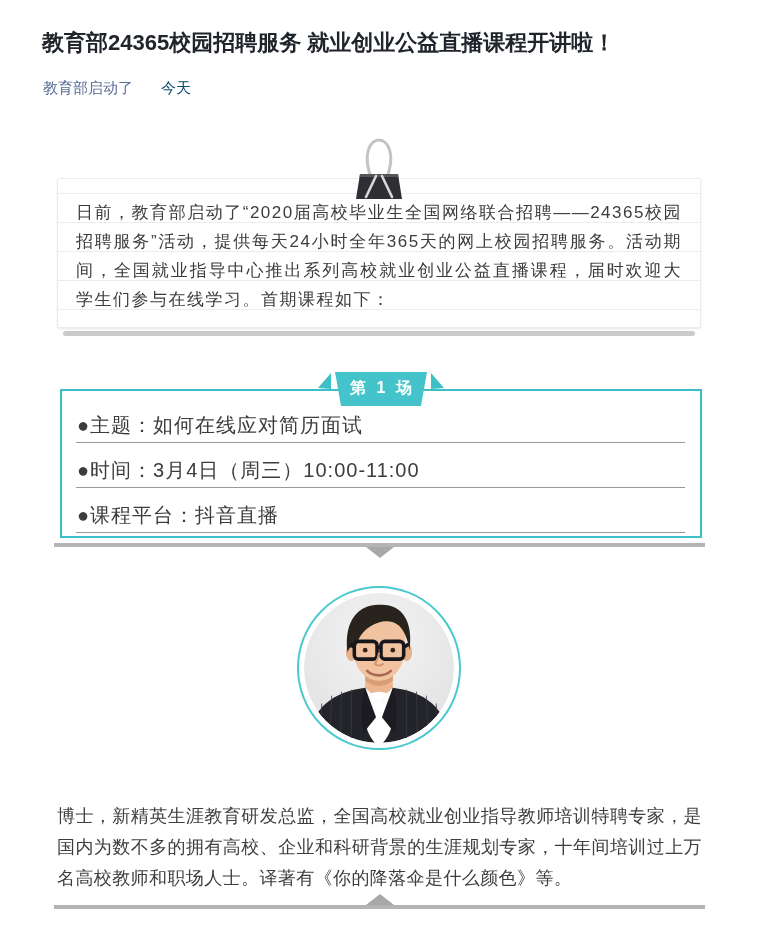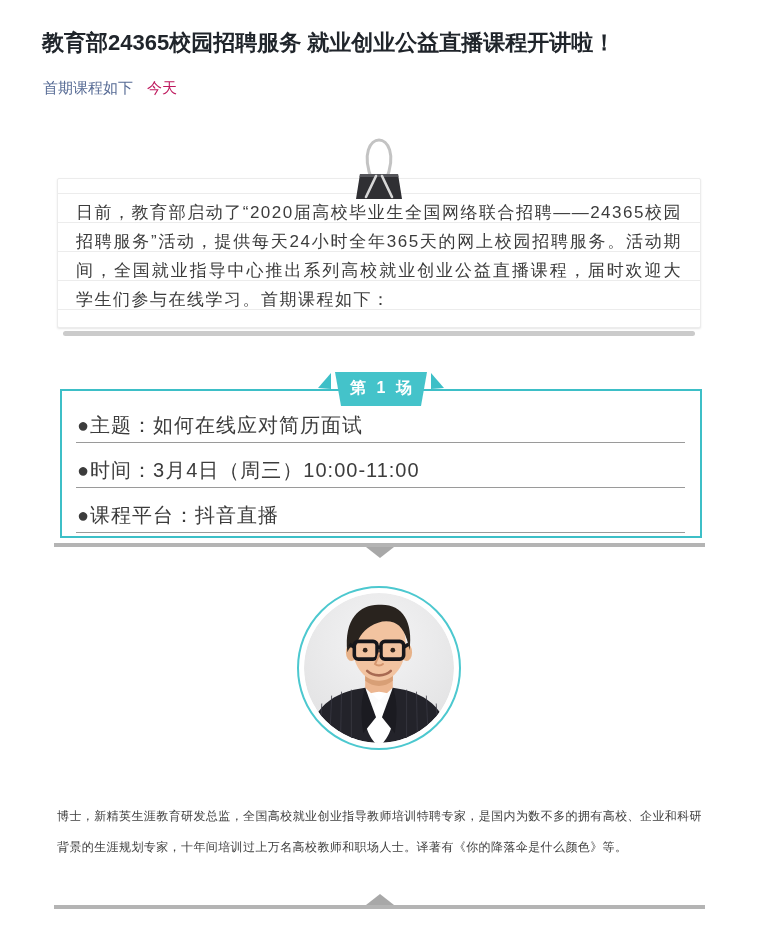--- a/index.html
+++ b/index.html
@@ -24,21 +24,21 @@
     font-weight: bold;
     color: #20252b;
   }
   .meta-row {
     position: absolute;
     left: 43px; top: 78px;
     font-size: 15px;
     line-height: 20px;
   }
   .account-link { color: #576b95; text-decoration: none; cursor: pointer; }
-  .publish-date { color: #be185d; margin-left: 14px; }
+  .publish-date { color: #0c4a6e; margin-left: 28px; }
 
   
   .paper-wrap {
     position: absolute;
     left: 57px; top: 178px;
     width: 644px;
   }
   .paper {
     position: relative;
     border: 1px solid #ececec;
@@ -146,35 +146,35 @@
     left: 0; right: 0; top: 766px;
     text-align: center;
     font-size: 17px;
     font-weight: bold;
     letter-spacing: 1px;
     color: #2e2e2e;
   }
   .speaker-bio {
     position: absolute;
     left: 57px; right: 56px; top: 801px;
-    font-size: 12px;
+    font-size: 18px;
     line-height: 31px;
     color: #3e3e3e;
     letter-spacing: 0.4px;
     text-align: justify;
   }
 </style>
 </head>
 <body>
 
 <div class="page">
 
   <h1 class="article-title">教育部24365校园招聘服务 就业创业公益直播课程开讲啦！</h1>
   <div class="meta-row">
-    <a class="account-link">首期课程如下</a><span class="publish-date">今天</span>
+    <a class="account-link">教育部启动了</a><span class="publish-date">今天</span>
   </div>
 
   <div class="paper-wrap">
     <svg class="clip" viewBox="0 0 72 64" xmlns="http://www.w3.org/2000/svg">
       <path d="M29 43 C18 16, 28 3, 36 3 C44 3, 54 16, 43 43" fill="none" stroke="#c3c3c3" stroke-width="3" stroke-linecap="round"></path>
       <polygon points="17,37 55,37 59,62 13,62" fill="#2f2f33"></polygon>
       <polygon points="17,37 55,37 55.4,40 16.6,40" fill="#55555a"></polygon>
       <path d="M33 39 L23 60" stroke="#d8d8d8" stroke-width="2.6" stroke-linecap="round" fill="none"></path>
       <path d="M39 39 L49 60" stroke="#d8d8d8" stroke-width="2.6" stroke-linecap="round" fill="none"></path>
     </svg>

